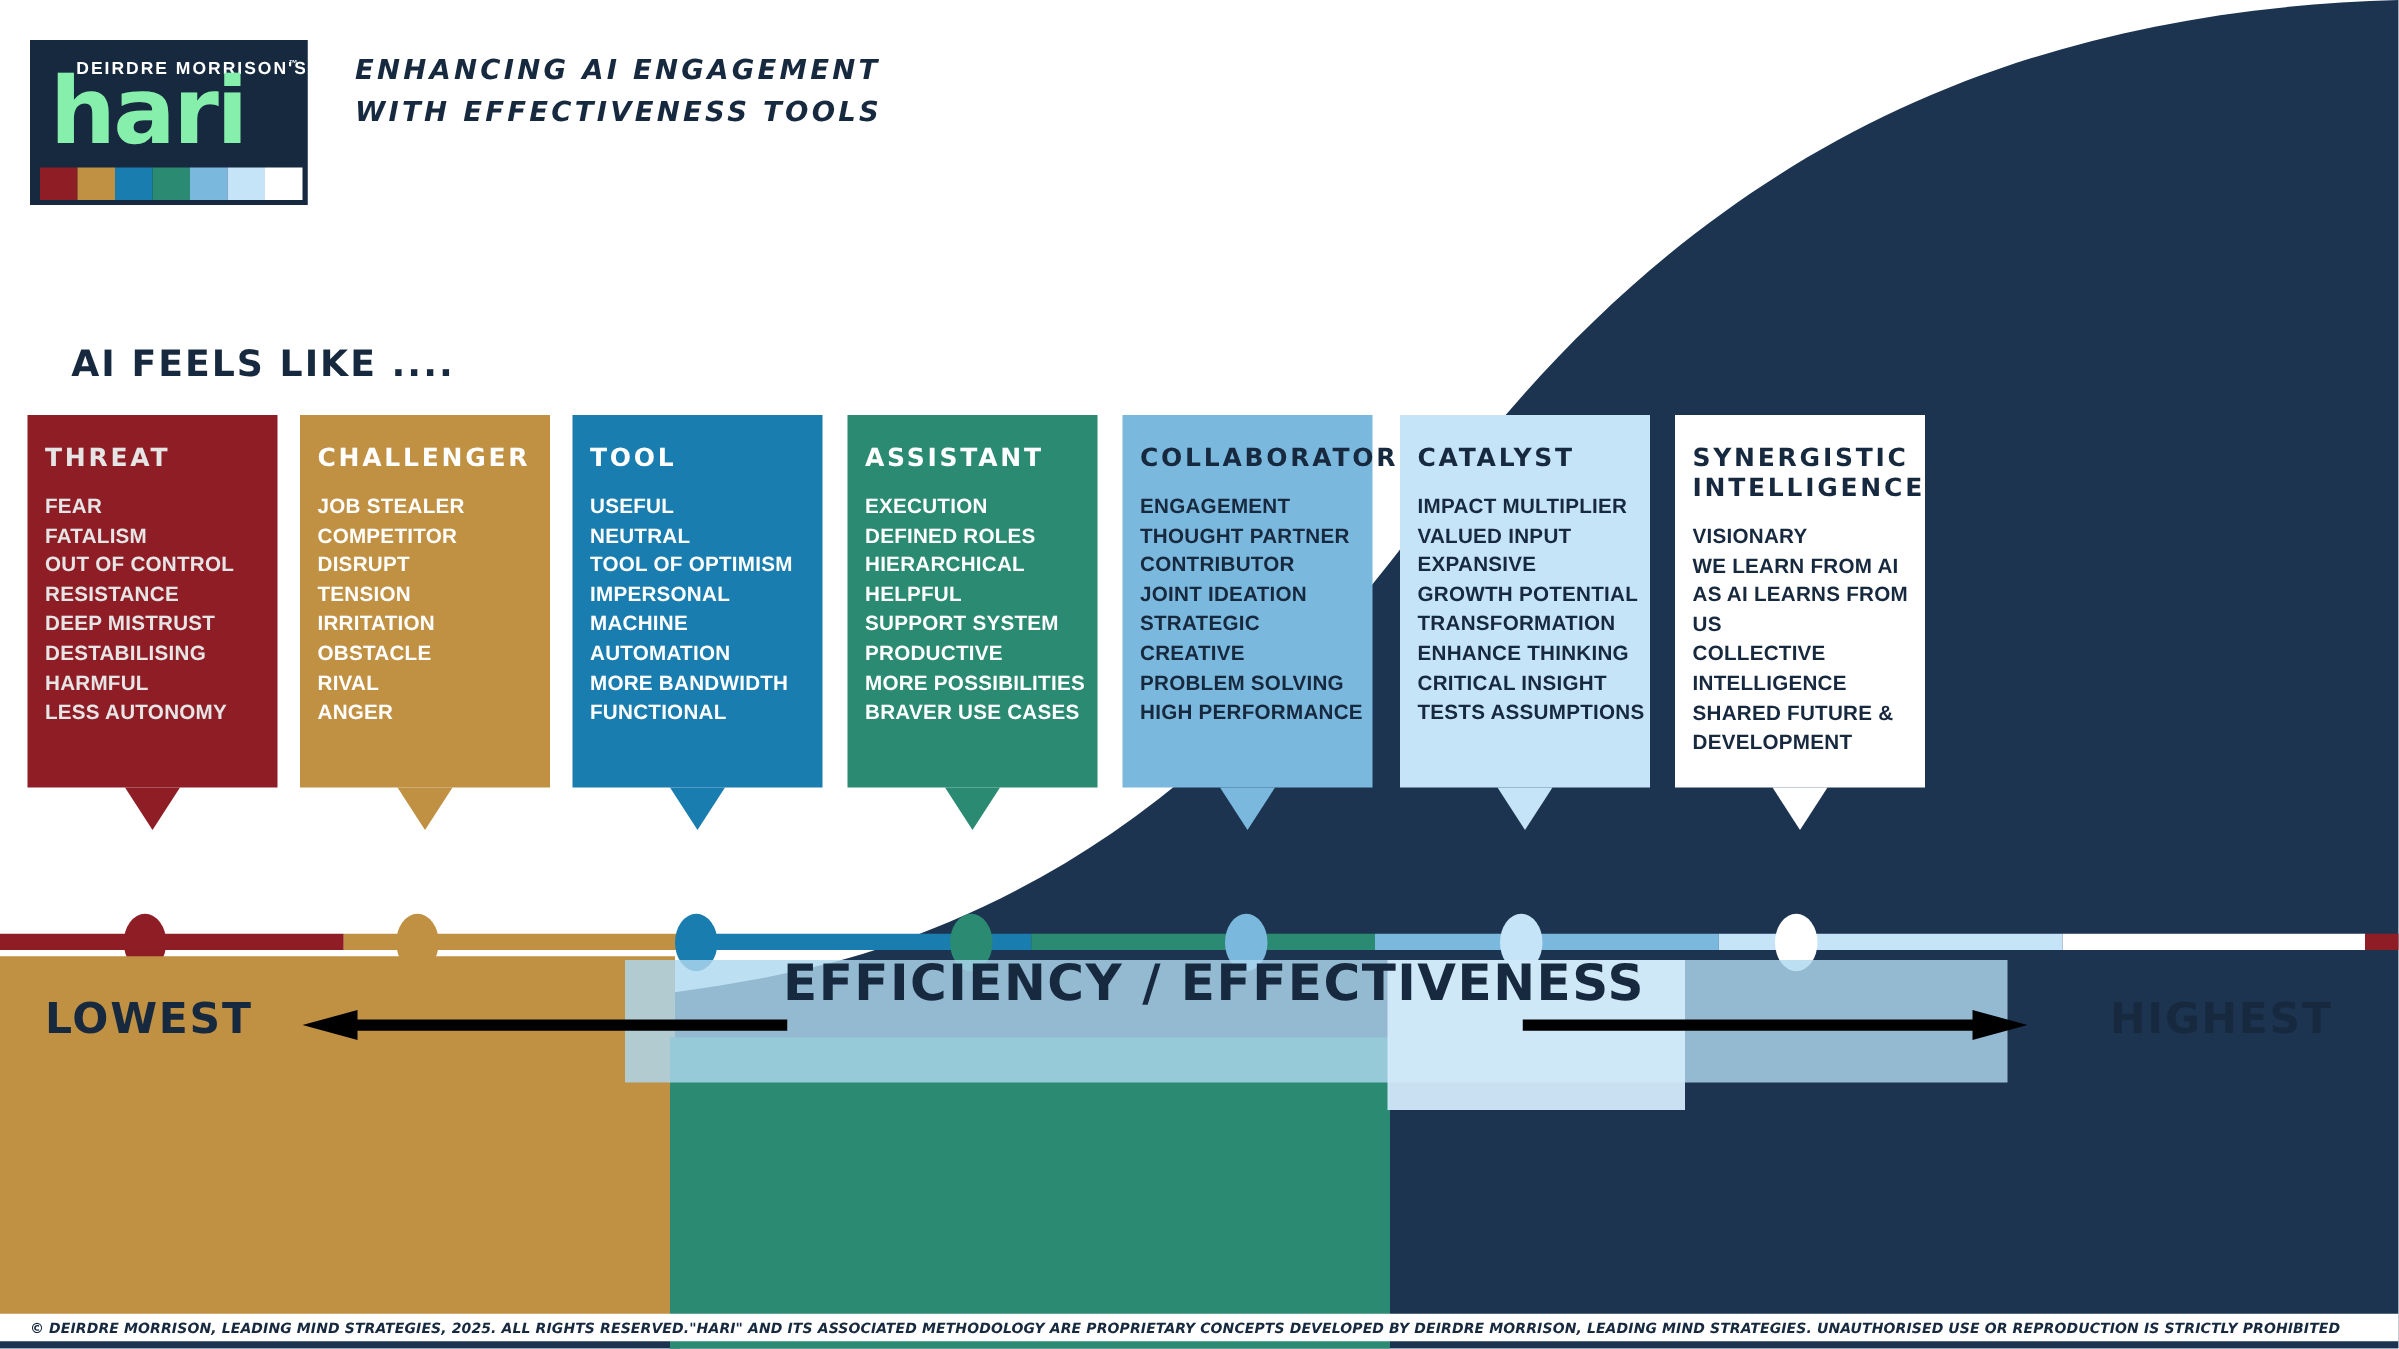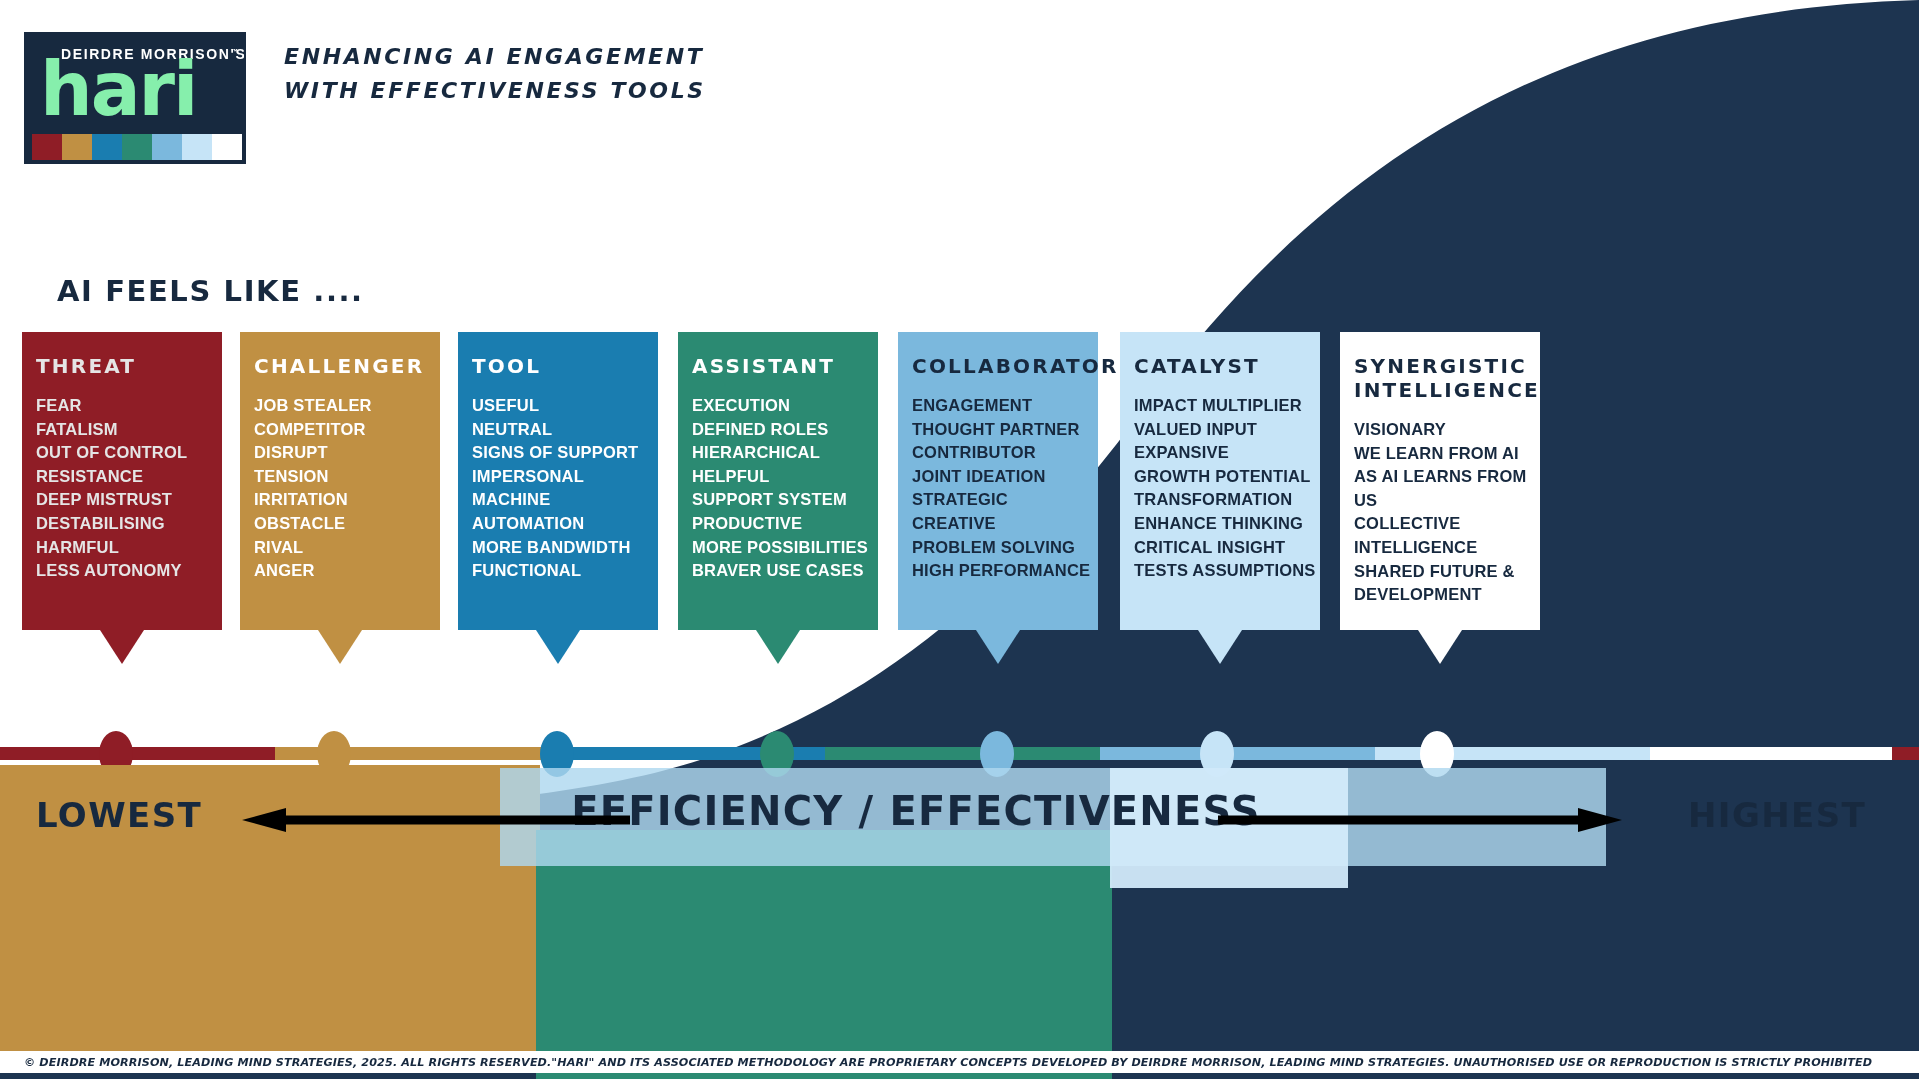--- a/index.html
+++ b/index.html
@@ -146,22 +146,22 @@
     width: 1106px; height: 98px;
     background: rgba(174, 216, 239, 0.82);
   }
   #band-palest {
     position: absolute; left: 1110px; top: 768px;
     width: 238px; height: 120px;
     background: rgba(210, 234, 250, 0.95);
   }
 
   #eff-label {
-    position: absolute; left: 516px; top: 788px;
-    width: 800px; text-align: center;
+    position: absolute; left: 516px; top: 764px;
+    width: 800px; text-align: right;
     font-size: 40px; font-weight: 800; letter-spacing: 1.2px;
     color: #17293f;
     font-family: "DejaVu Sans", sans-serif;
   }
   #lowest-label {
     position: absolute; left: 36px; top: 795px;
     font-size: 34px; font-weight: 800; letter-spacing: 1.4px;
     color: #17293f;
     font-family: "DejaVu Sans", sans-serif;
   }
@@ -256,21 +256,21 @@
           <li>RIVAL</li>
           <li>ANGER</li>
         </ul>
         <div class="tail" style="border-top: 34px solid rgb(192, 144, 67);"></div>
       </div>
       <div class="card" style="left: 458px; background: rgb(26, 125, 176); color: rgb(255, 255, 255);">
         <div class="card-title">TOOL</div>
         <ul class="card-items">
           <li>USEFUL</li>
           <li>NEUTRAL</li>
-          <li>SIGNS OF SUPPORT</li>
+          <li>TOOL OF OPTIMISM</li>
           <li>IMPERSONAL</li>
           <li>MACHINE</li>
           <li>AUTOMATION</li>
           <li>MORE BANDWIDTH</li>
           <li>FUNCTIONAL</li>
         </ul>
         <div class="tail" style="border-top: 34px solid rgb(26, 125, 176);"></div>
       </div>
       <div class="card" style="left: 678px; background: rgb(43, 138, 114); color: rgb(255, 255, 255);">
         <div class="card-title">ASSISTANT</div>

